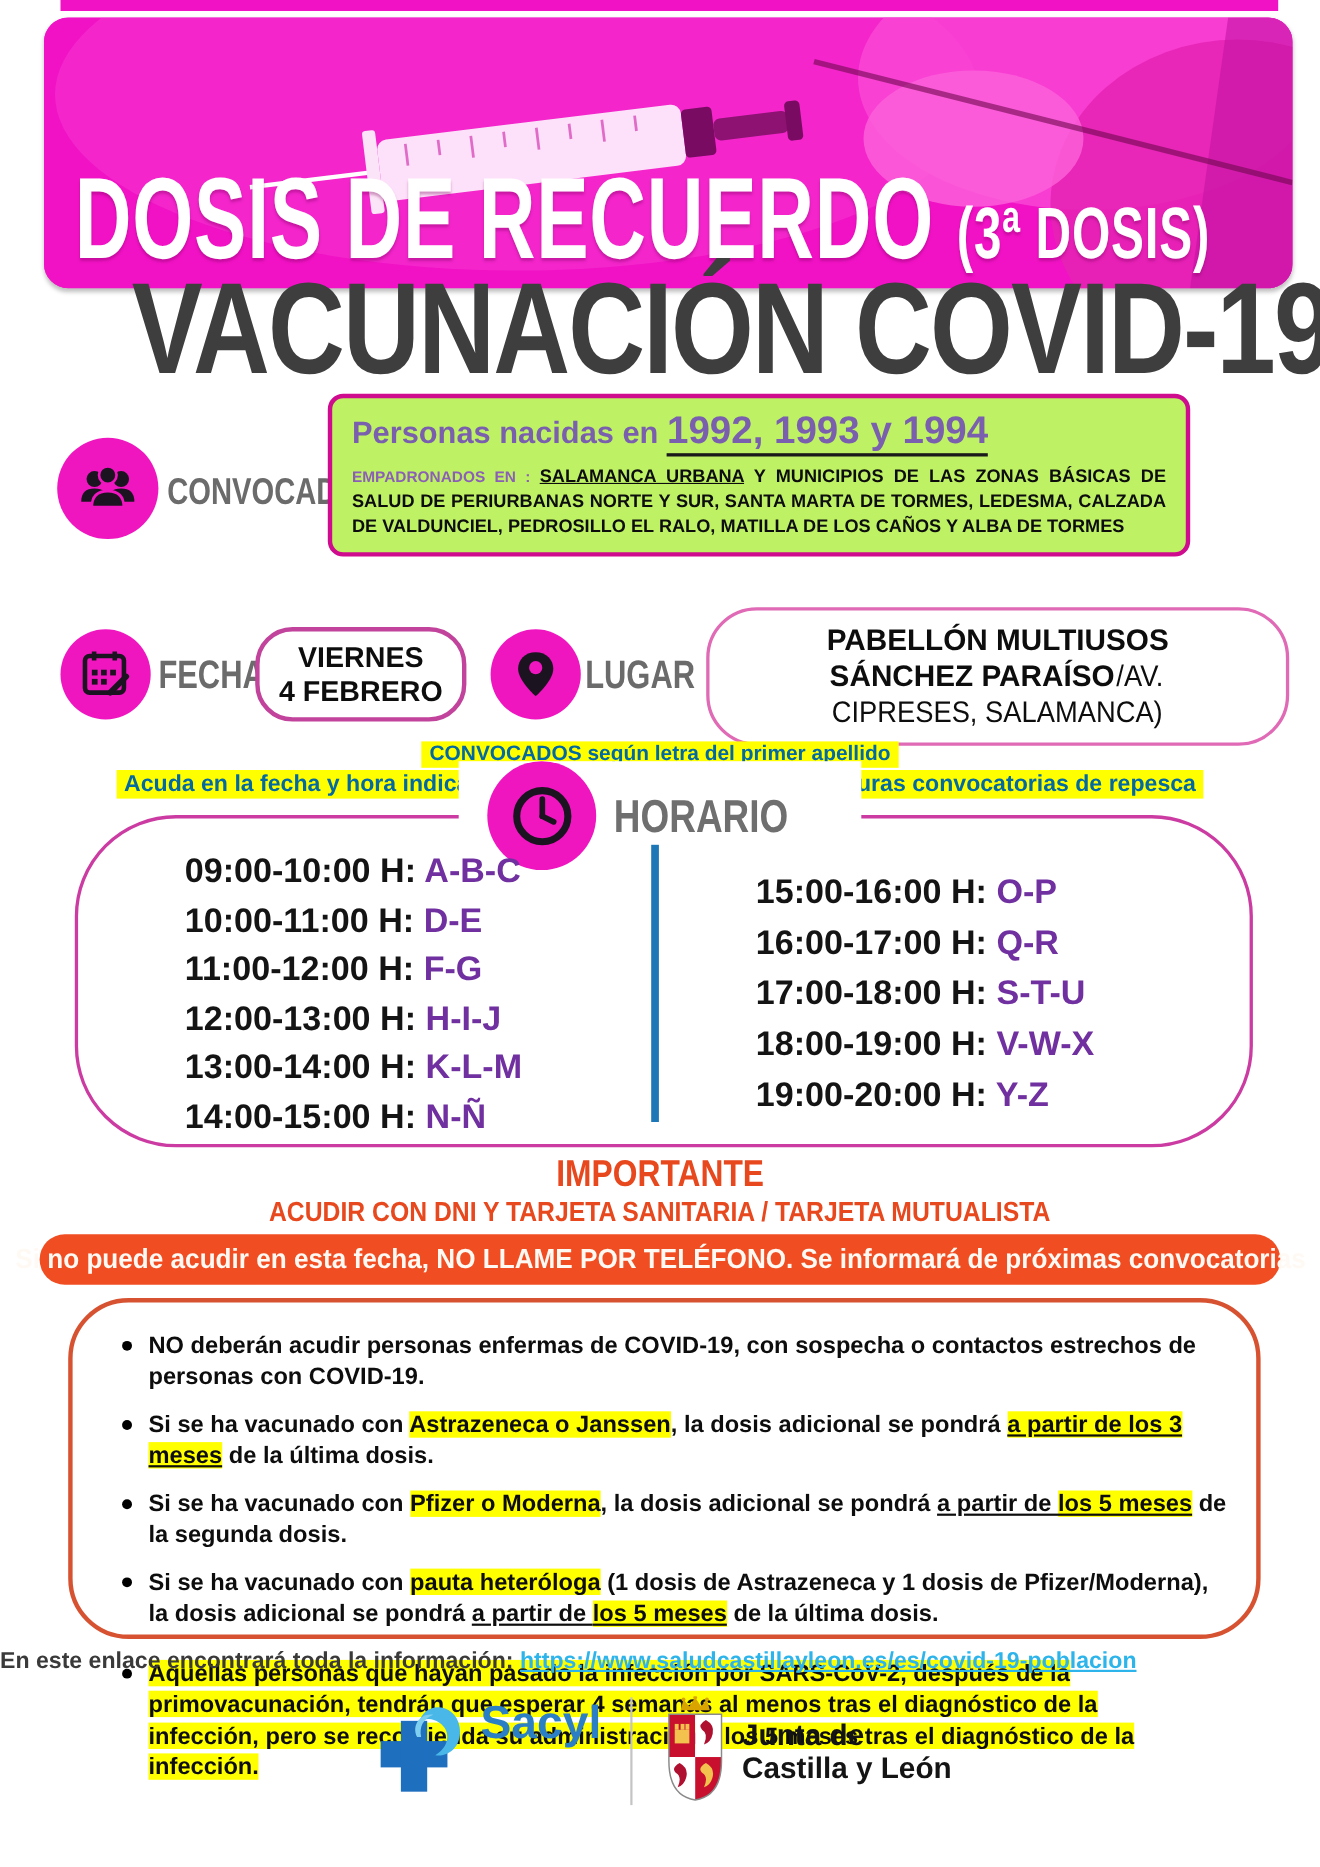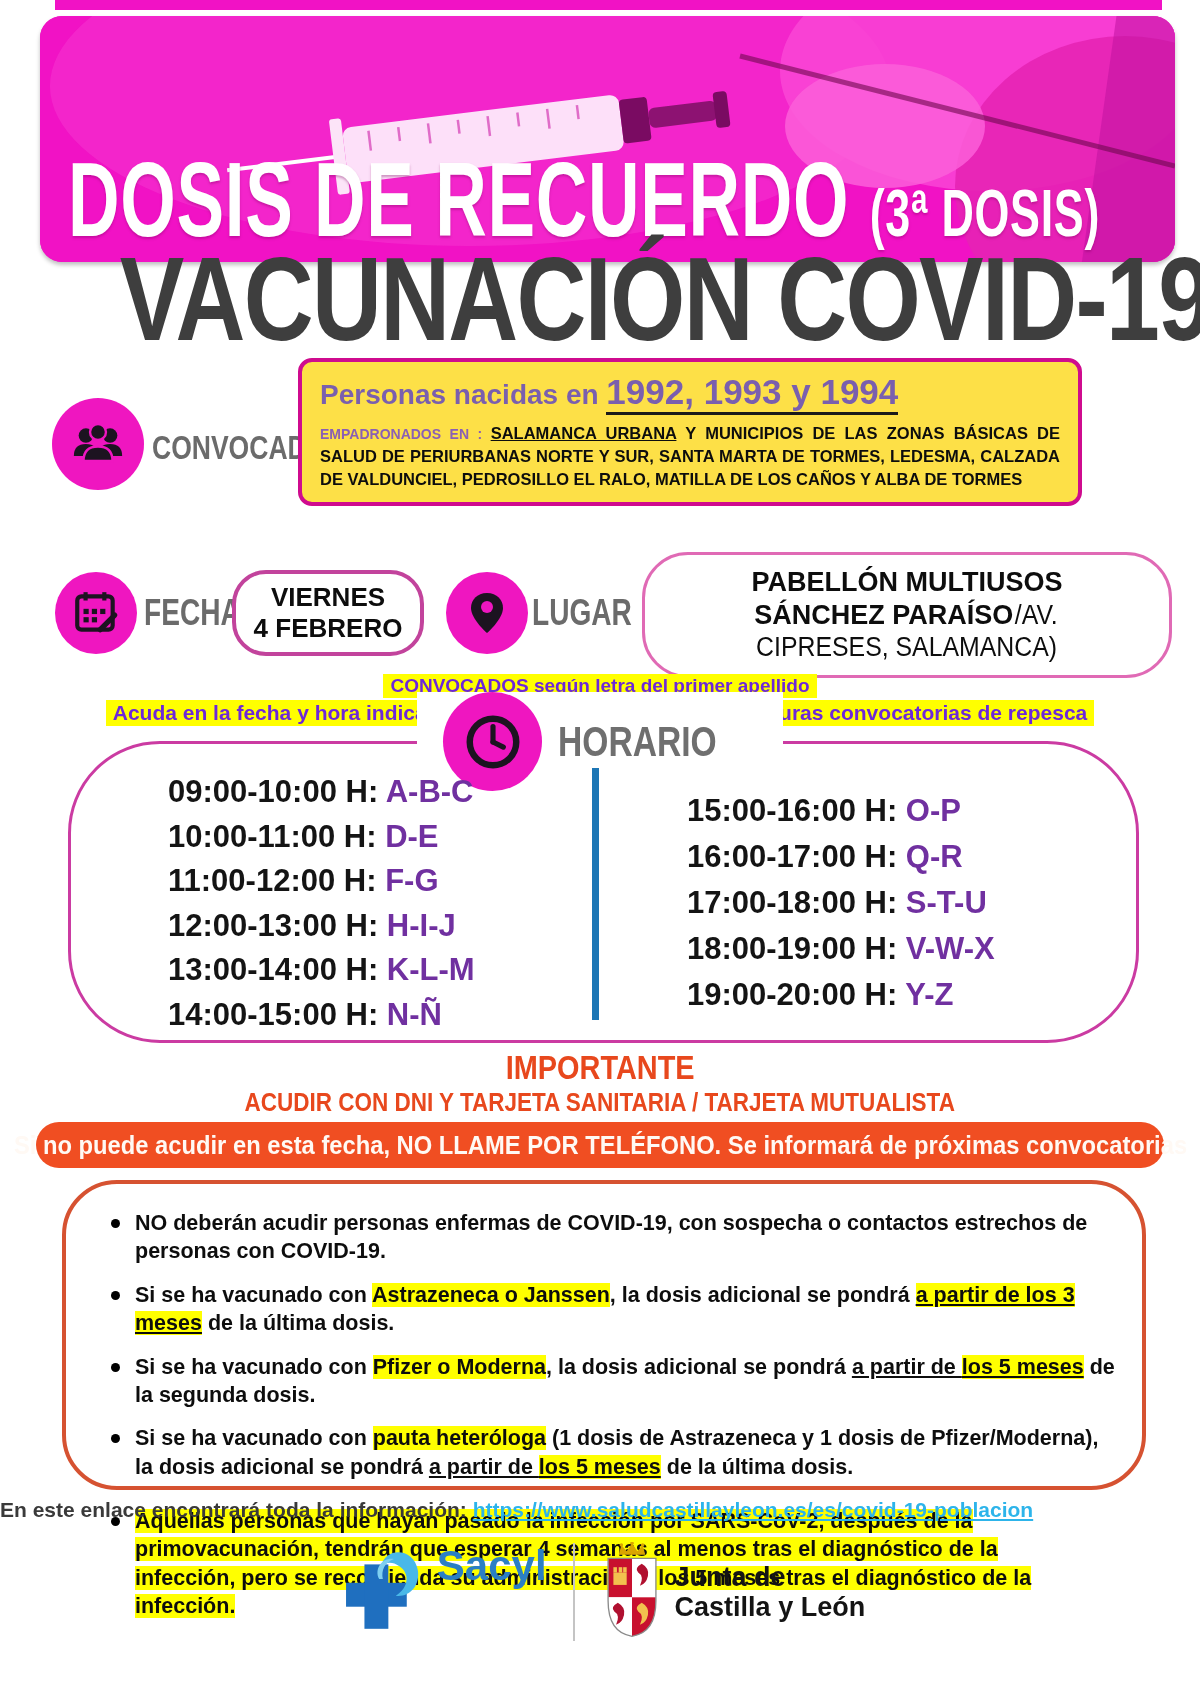--- a/index.html
+++ b/index.html
@@ -25,21 +25,21 @@
 
   
   .circle{border-radius:50%;background:#ef16c0;display:flex;align-items:center;justify-content:center;}
   .sec-label{color:#6b6b6b;font-weight:700;white-space:nowrap;
     transform:scaleX(.78);transform-origin:left center;}
 
   
   .conv-circle{left:52px;top:398px;width:92px;height:92px;}
   .conv-label{left:152px;top:428px;font-size:34px;}
   .conv-box{left:298px;top:358px;width:740px;height:122px;border:4px solid #cf0b8e;
-    border-radius:14px;background:#fde047;padding:10px 18px 8px 18px;}
+    border-radius:14px;background:#bef264;padding:10px 18px 8px 18px;}
   .conv-line1{color:#7a5fae;font-weight:700;font-size:28px;white-space:nowrap;}
   .conv-line1 .years{font-size:35px;border-bottom:3px solid #1a1a1a;padding-bottom:1px;}
   .conv-line2{margin-top:10px;font-size:16.5px;font-weight:700;line-height:1.38;
     text-align:justify;color:#0d0d0d;}
   .conv-line2 .lbl{color:#8a5fb5;font-size:14px;}
   .conv-line2 .und{text-decoration:underline;}
 
   
   .fecha-circle{left:55px;top:572px;width:82px;height:82px;}
   .fecha-label{left:144px;top:592px;font-size:36px;}
@@ -51,21 +51,21 @@
   .lugar-label{left:532px;top:592px;font-size:36px;}
   .lugar-box{left:642px;top:552px;width:524px;height:120px;border:3px solid #e06ab5;
     border-radius:46px;background:#fff;display:flex;flex-direction:column;
     align-items:center;justify-content:center;text-align:right;color:#0d0d0d;
     font-size:27px;line-height:1.22;}
   .lugar-box .bold{font-weight:800;}
   .lugar-box .light{font-weight:400;transform:scaleX(.92);transform-origin:center;display:inline-block;}
 
   
   .notice{left:0;width:1200px;text-align:center;}
-  .notice span{display:inline-block;background:#ffff00;color:#6d28d9;font-weight:700;padding:1px 7px;}
+  .notice span{display:inline-block;background:#ffff00;color:#0369a1;font-weight:700;padding:1px 7px;}
   .notice1{top:674px;font-size:19px;}
   .notice2{top:700px;font-size:21px;}
 
   
   .horario-box{left:68px;top:741px;width:1065px;height:296px;border:3.5px solid #cb3ba2;border-radius:92px;}
   .horario-head{top:692px;left:0;width:1200px;display:flex;justify-content:center;}
   .horario-head .inner{display:flex;align-items:center;background:#fff;padding:0 26px;}
   .horario-clock{width:99px;height:99px;}
   .horario-label{font-size:42px;margin-left:16px;color:#6f6f6f;font-weight:700;
     transform:scaleX(.8);transform-origin:left center;white-space:nowrap;}

